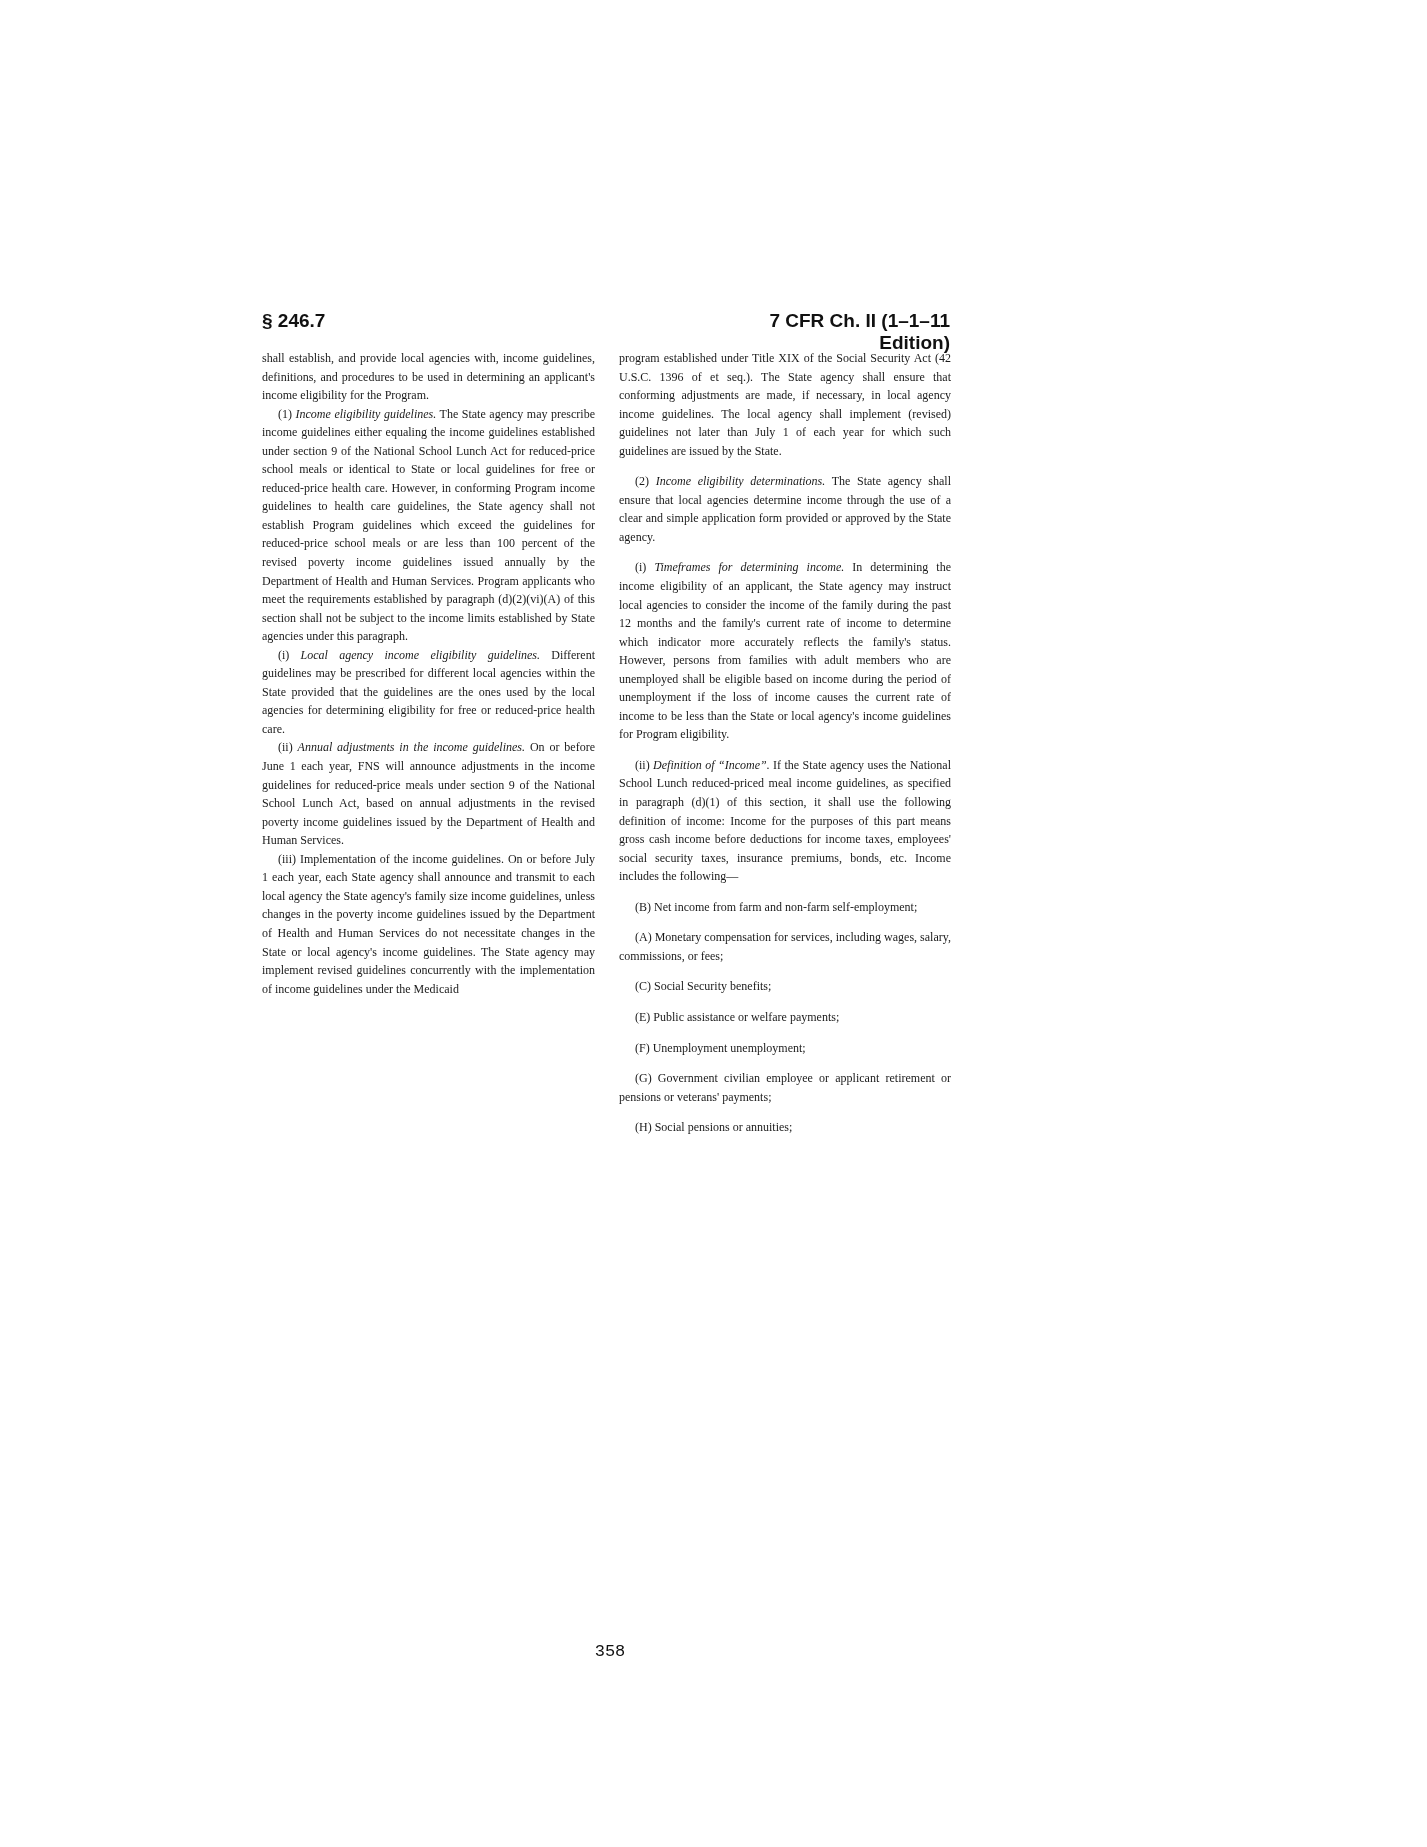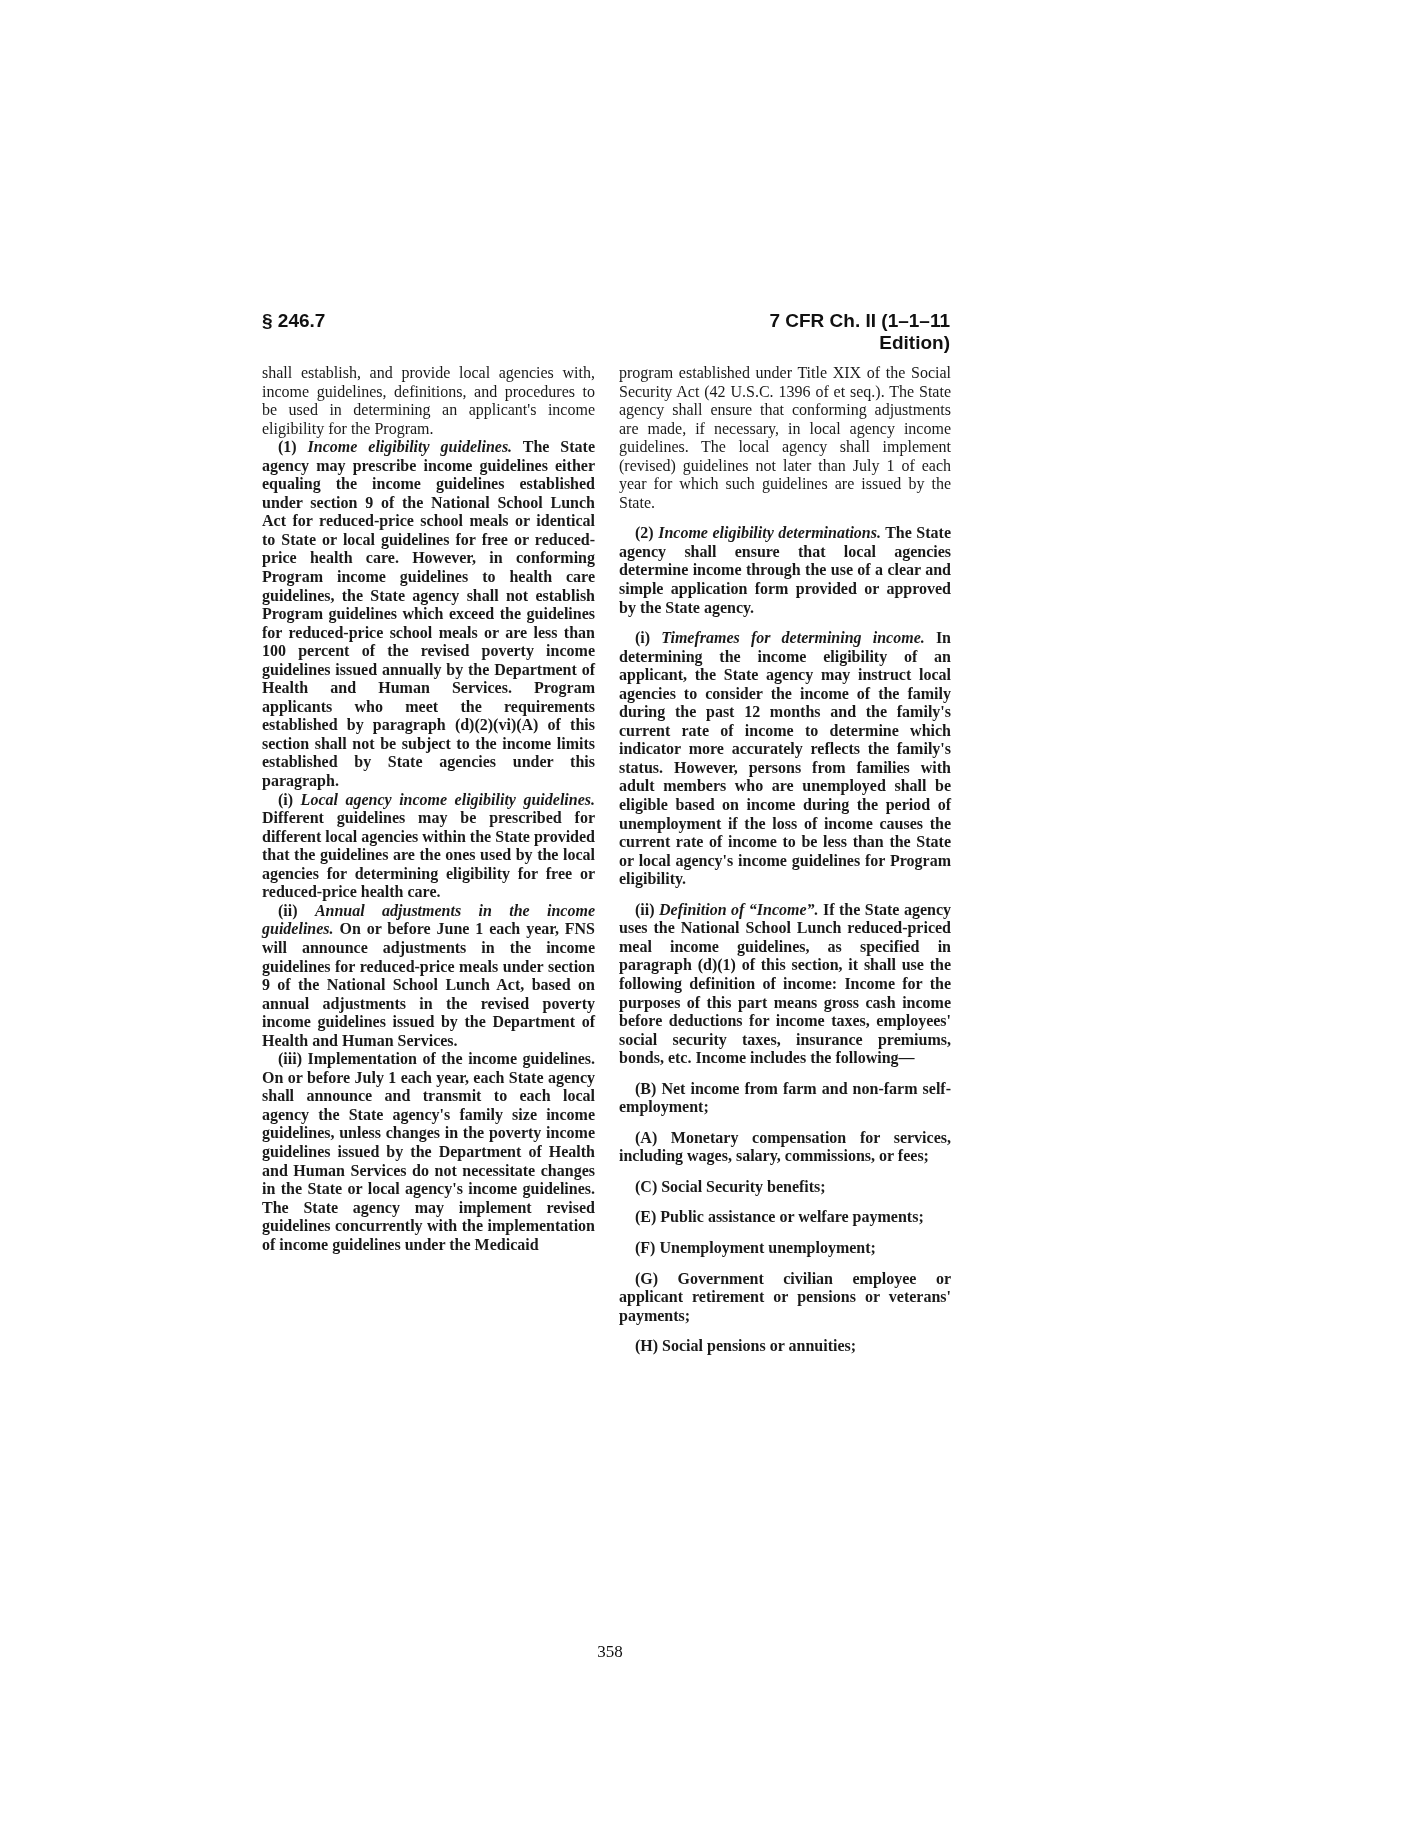--- a/index.html
+++ b/index.html
@@ -1,28 +1,28 @@
 <!DOCTYPE html>
 <html><head>
 <meta charset="utf-8">
 <style>
   html, body { margin: 0; padding: 0; background: #ffffff; }
   body { width: 1427px; height: 1847px; position: relative; overflow: hidden; }
   .page { position: absolute; left: 0; top: 0; width: 1427px; height: 1537px; background: #fff; }
   .hdr { position: absolute; top: 310px; font-family: "Liberation Sans", sans-serif; font-weight: bold; font-size: 19px; color: #111; }
   .hdr-left { left: 262px; }
   .hdr-right { left: 718px; width: 232px; text-align: right; }
-  .col { position: absolute; top: 364px; width: 333px; font-family: "Liberation Serif", serif; font-size: 16px; line-height: 18.55px; color: #1a1a1a; text-align: justify; hyphens: manual; }
+  .col { position: absolute; top: 349px; width: 333px; font-family: "Liberation Serif", serif; font-size: 12px; line-height: 18.55px; color: #1a1a1a; text-align: justify; hyphens: manual; }
   .col-left { left: 262px; }
   .col-right { left: 619px; width: 332px; }
   .col p { margin: 0; text-indent: 0; }
-  .col p.ind { text-indent: 16px; font-weight: bold; }
+  .col p.ind { text-indent: 16px; }
   .col p.gap { margin-top: 12px; }
   .col em { font-style: italic; }
-  .folio { position: absolute; top: 1642px; left: 590px; width: 40px; text-align: center; font-family: Liberation Serif, serif; font-size: 17px; color: #111; }
+  .folio { position: absolute; top: 1642px; left: 590px; width: 40px; text-align: center; font-family: Liberation Mono, monospace; font-size: 17px; color: #111; }
 </style>
 </head>
 <body>
 
 <div class="page">
 
   <div class="hdr hdr-left">§ 246.7</div>
   <div class="hdr hdr-right">7 CFR Ch. II (1–1–11 Edition)</div>
 
   <div class="col col-left">

